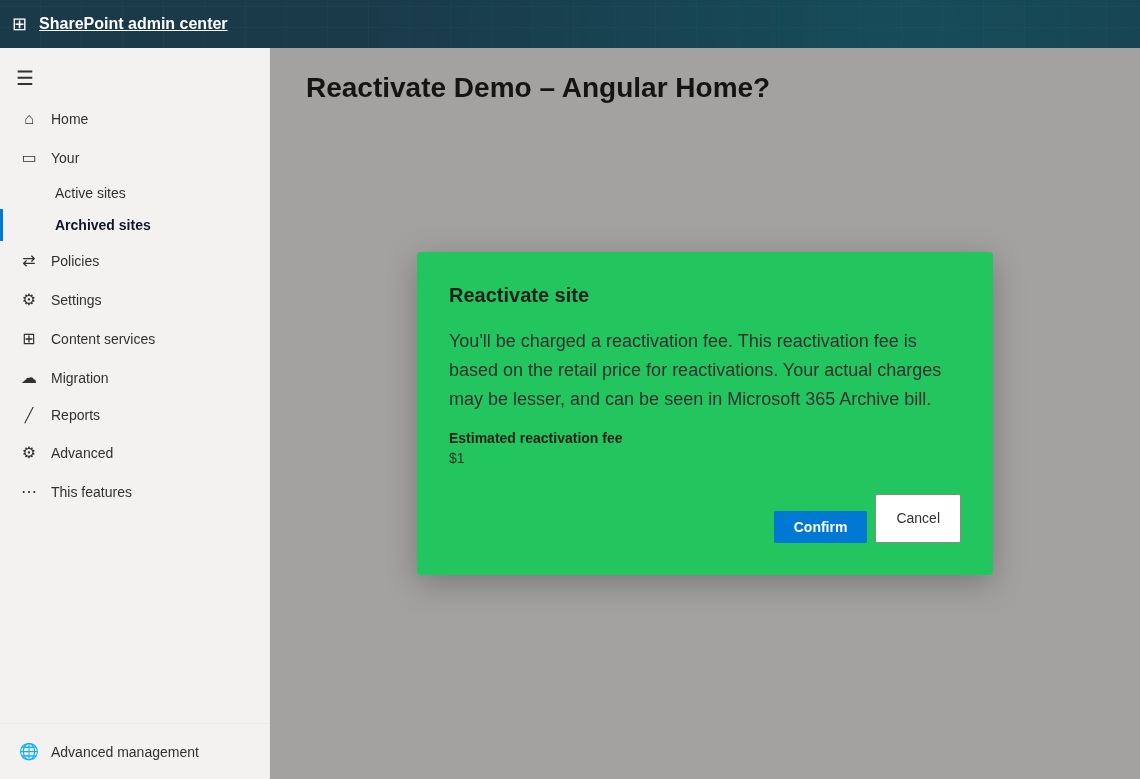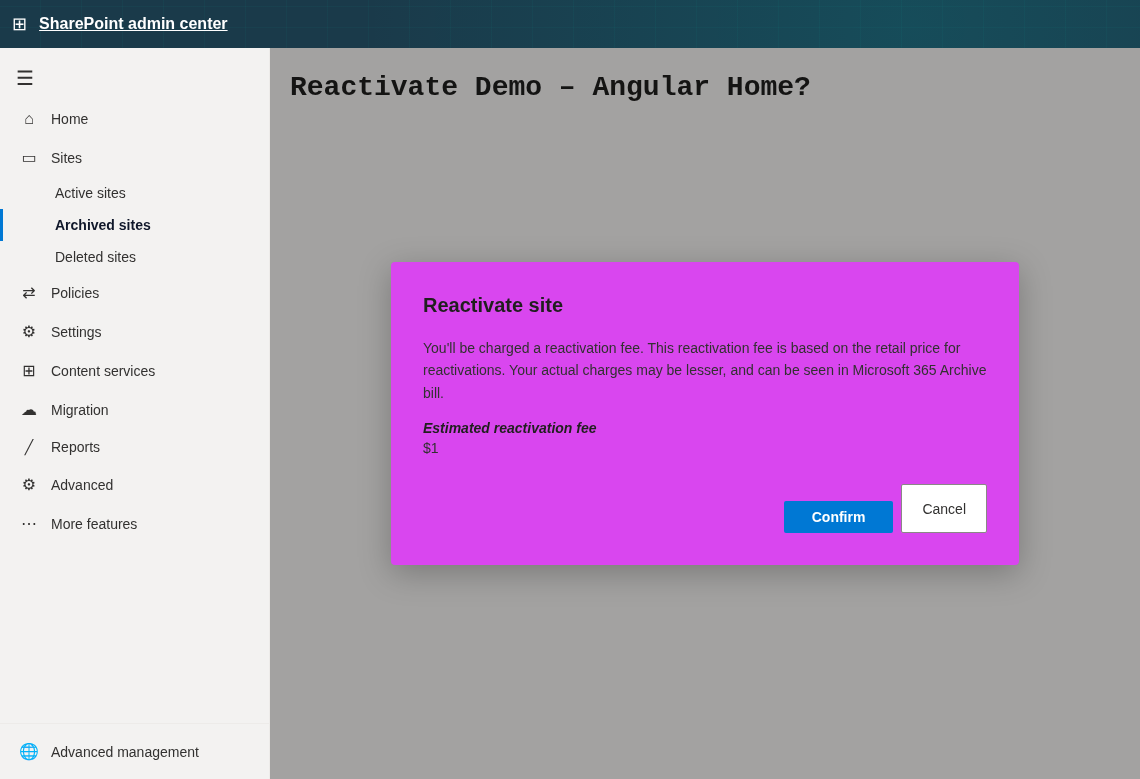--- a/index.html
+++ b/index.html
@@ -87,22 +87,21 @@
 
     
     .main-content {
       flex: 1;
       background: #faf9f8;
       position: relative;
       overflow: hidden;
     }
 
     .page-header {
-      padding: 24px 20px 16px;
-      font-family: Liberation Mono, monospace;
+      padding: 24px 36px 16px;
     }
 
     .page-title {
       font-size: 28px;
       font-weight: 600;
       color: #201f1e;
     }
 
     
     .overlay {
@@ -110,70 +109,69 @@
       inset: 0;
       background: rgba(0,0,0,0.35);
       display: flex;
       align-items: center;
       justify-content: center;
       z-index: 100;
     }
 
     
     .dialog {
-      background: #d946ef;
+      background: #22c55e;
       border-radius: 4px;
-      width: 628px;
+      width: 576px;
       padding: 32px;
       box-shadow: 0 8px 32px rgba(0,0,0,0.25);
     }
 
     .dialog-title {
       font-size: 20px;
       font-weight: 600;
       color: #201f1e;
       margin-bottom: 20px;
     }
 
     .dialog-body {
-      font-size: 14px;
+      font-size: 18px;
       color: #323130;
       line-height: 1.6;
       margin-bottom: 16px;
     }
 
     .dialog-body p + p {
       margin-top: 16px;
     }
 
     .fee-label {
       font-size: 14px;
       font-weight: 600;
       color: #201f1e;
       margin-bottom: 4px;
-      font-style: italic;
     }
 
     .fee-value {
       font-size: 14px;
       color: #323130;
       margin-bottom: 28px;
     }
 
     .dialog-actions {
       display: flex;
       gap: 8px;
       justify-content: flex-end;
     }
 
     .btn-confirm {
       background: #0078d4;
       color: #fff;
       border: none;
-      padding: 8px 28px;
+      padding: 8px 20px;
       font-size: 14px;
       font-weight: 600;
       border-radius: 2px;
       cursor: pointer;
       min-width: 80px;
       margin-top: 17px;
     }
 
     .btn-cancel {
       background: #fff;
@@ -202,34 +200,31 @@
         <span>☰</span>
       </div>
 
       <div class="nav-item">
         <span class="nav-icon">⌂</span>
         <span>Home</span>
       </div>
 
       <div class="nav-item">
         <span class="nav-icon">▭</span>
-        <span>Sites</span>
+        <span>Your</span>
       </div>
 
       <div class="nav-sub-item">
         <span>Active sites</span>
       </div>
 
       <div class="nav-sub-item active">
         <span>Archived sites</span>
       </div>
 
-      <div class="nav-sub-item">
-        <span>Deleted sites</span>
-      </div>
 
       <div class="nav-item">
         <span class="nav-icon">⇄</span>
         <span>Policies</span>
       </div>
 
       <div class="nav-item">
         <span class="nav-icon">⚙</span>
         <span>Settings</span>
       </div>
@@ -249,21 +244,21 @@
         <span>Reports</span>
       </div>
 
       <div class="nav-item">
         <span class="nav-icon">⚙</span>
         <span>Advanced</span>
       </div>
 
       <div class="nav-item">
         <span class="nav-icon">⋯</span>
-        <span>More features</span>
+        <span>This features</span>
       </div>
     </div>
 
     <div class="sidebar-bottom">
       <div class="nav-item">
         <span class="nav-icon">🌐</span>
         <span>Advanced management</span>
       </div>
     </div>
   </div>

